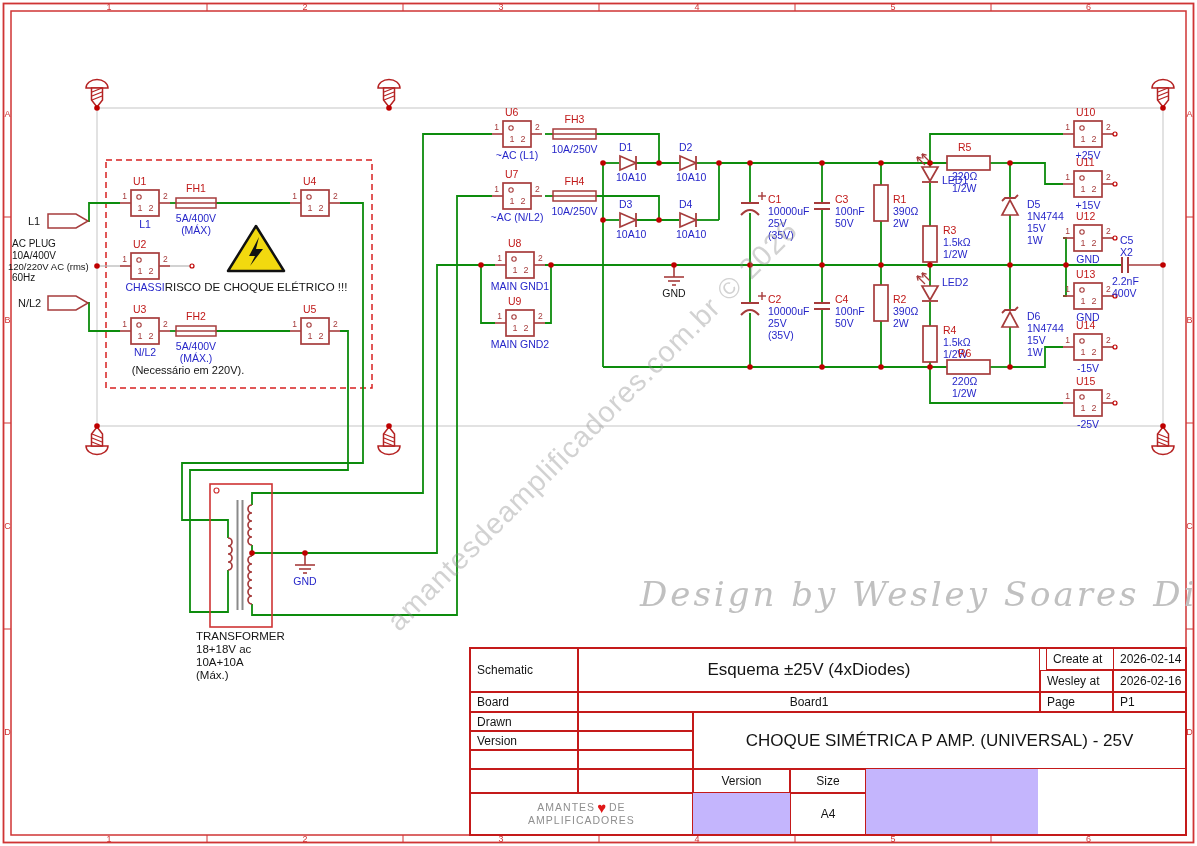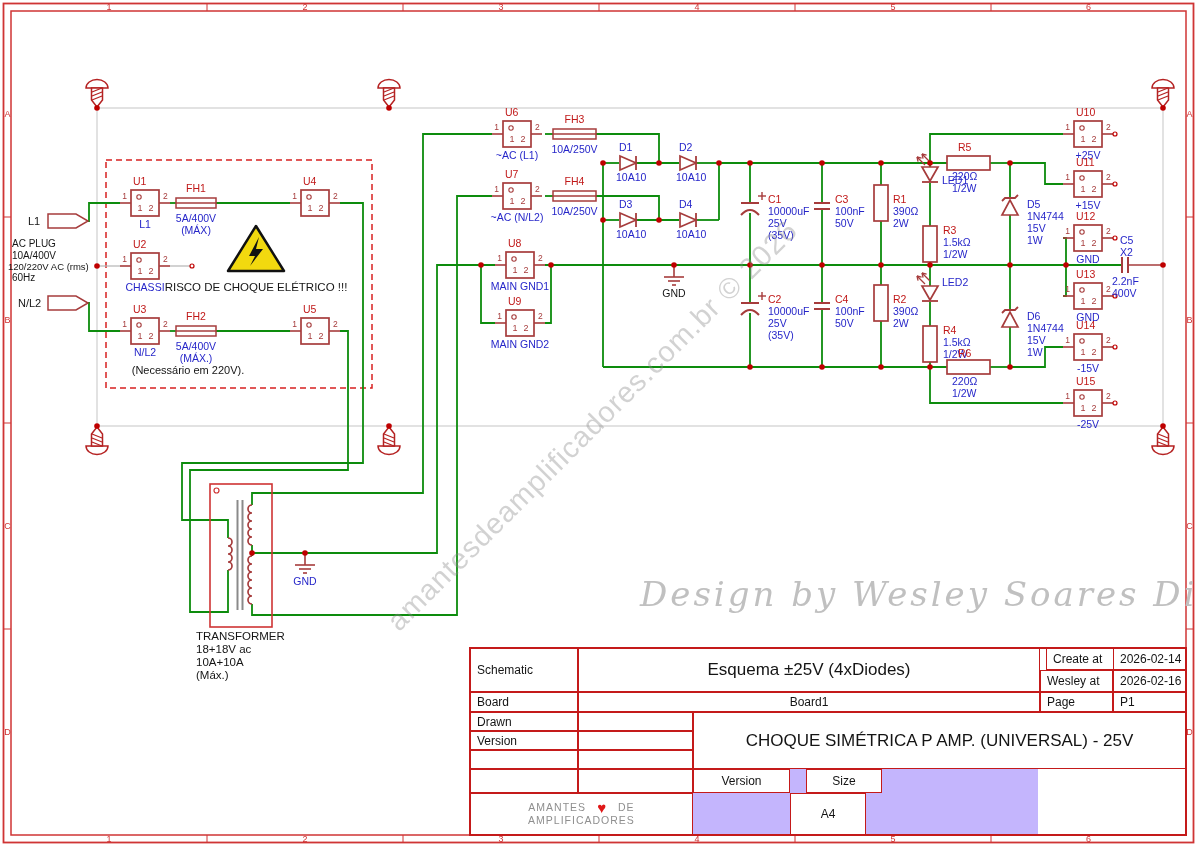--- a/index.html
+++ b/index.html
@@ -13,21 +13,21 @@
     font-family:"DejaVu Serif",serif;font-style:italic;font-size:34px;color:#c0c0c0;
     white-space:nowrap;letter-spacing:3px;pointer-events:none;}
   .titleblock{position:absolute;left:470px;top:648px;width:568px;height:187px;background:#c4b5fd;}
   .tb-cell{position:absolute;border:1px solid #c41a1a;box-sizing:border-box;display:flex;
     align-items:center;font-size:12px;color:#141414;padding-left:6px;background:#fff;}
   .tb-center{justify-content:center;padding-left:0;}
   .tb-big{font-size:17px;}
   .tb-outer{position:absolute;left:-1px;top:-1px;width:718px;height:189px;
     border:2px solid #c41a1a;box-sizing:border-box;pointer-events:none;}
   .logo-wrap{flex-direction:column;justify-content:center;line-height:13px;}
-  .logo-line{color:#8f8f8f;font-size:10.5px;letter-spacing:1px;display:flex;align-items:center;gap:11px;}
+  .logo-line{color:#8f8f8f;font-size:10.5px;letter-spacing:1px;display:flex;align-items:center;gap:2px;}
   .logo-heart{color:#e01818;font-size:15px;line-height:10px;}
 </style>
 </head>
 <body>
 
 <div class="sheet">
 
   <div class="watermark">amantesdeamplificadores.com.br © 2026</div>
 
   <svg id="schematic" width="1197" height="846" viewBox="0 0 1197 846">
@@ -639,21 +639,21 @@
     <div class="tb-cell" style="left:0;top:64px;width:108px;height:19px">Drawn</div>
     <div class="tb-cell" style="left:108px;top:64px;width:115px;height:19px"></div>
     <div class="tb-cell" style="left:0;top:83px;width:108px;height:19px">Version</div>
     <div class="tb-cell" style="left:108px;top:83px;width:115px;height:19px"></div>
     <div class="tb-cell" style="left:0;top:102px;width:108px;height:19px"></div>
     <div class="tb-cell" style="left:108px;top:102px;width:115px;height:19px"></div>
     <div class="tb-cell" style="left:0;top:121px;width:108px;height:24px"></div>
     <div class="tb-cell" style="left:108px;top:121px;width:115px;height:24px"></div>
     <div class="tb-cell tb-center tb-big" style="left:223px;top:64px;width:493px;height:57px">CHOQUE SIMÉTRICA P AMP. (UNIVERSAL) - 25V</div>
     <div class="tb-cell tb-center" style="left:223px;top:121px;width:97px;height:24px">Version</div>
-    <div class="tb-cell tb-center" style="left:336px;top:121px;width:76px;height:24px">Size</div>
+    <div class="tb-cell tb-center" style="left:320px;top:121px;width:76px;height:24px">Size</div>
     <div class="tb-cell tb-center logo-wrap" style="left:0;top:145px;width:223px;height:42px">
       <div class="logo-line">
         <span>AMANTES</span>
         <span class="logo-heart">♥</span>
         <span>DE</span>
       </div>
       <div class="logo-line">AMPLIFICADORES</div>
     </div>
     <div class="tb-cell tb-center" style="left:320px;top:145px;width:76px;height:42px">A4</div>
     <div class="tb-outer"></div>

